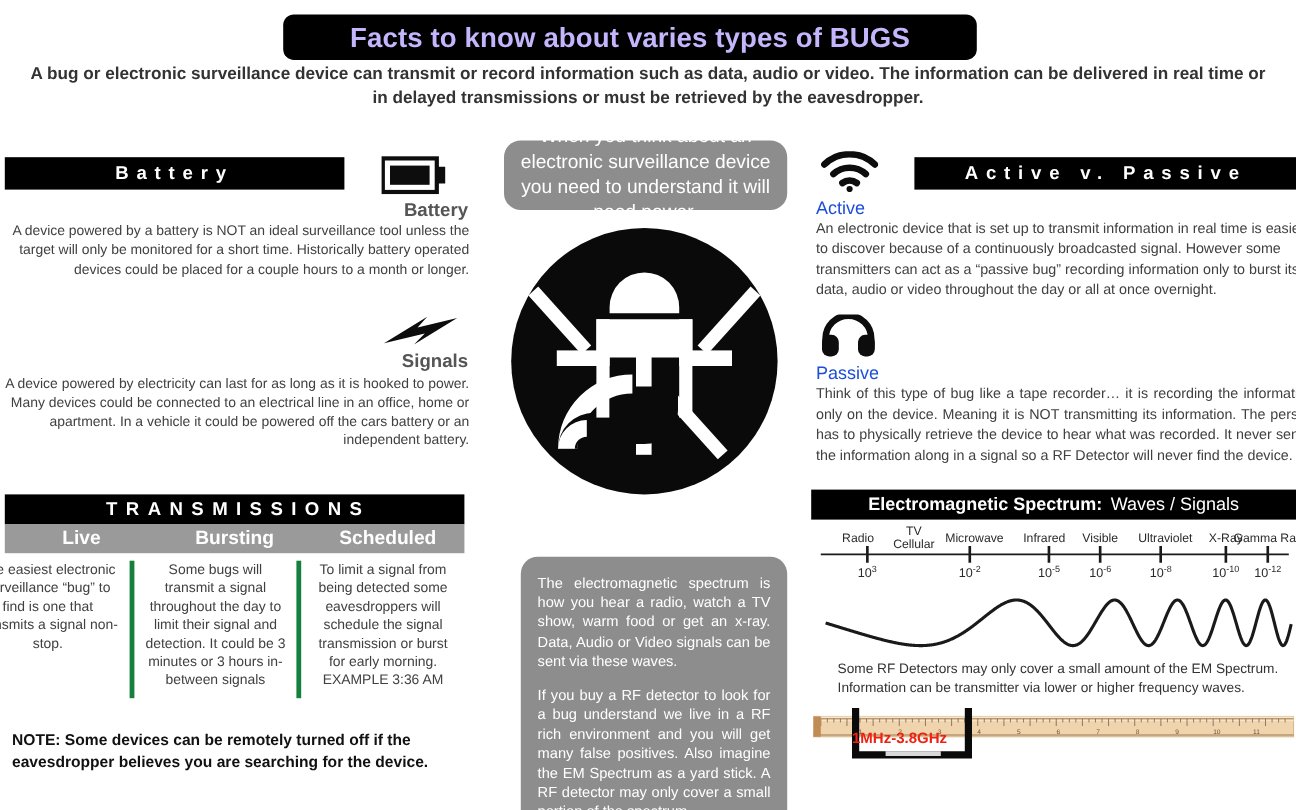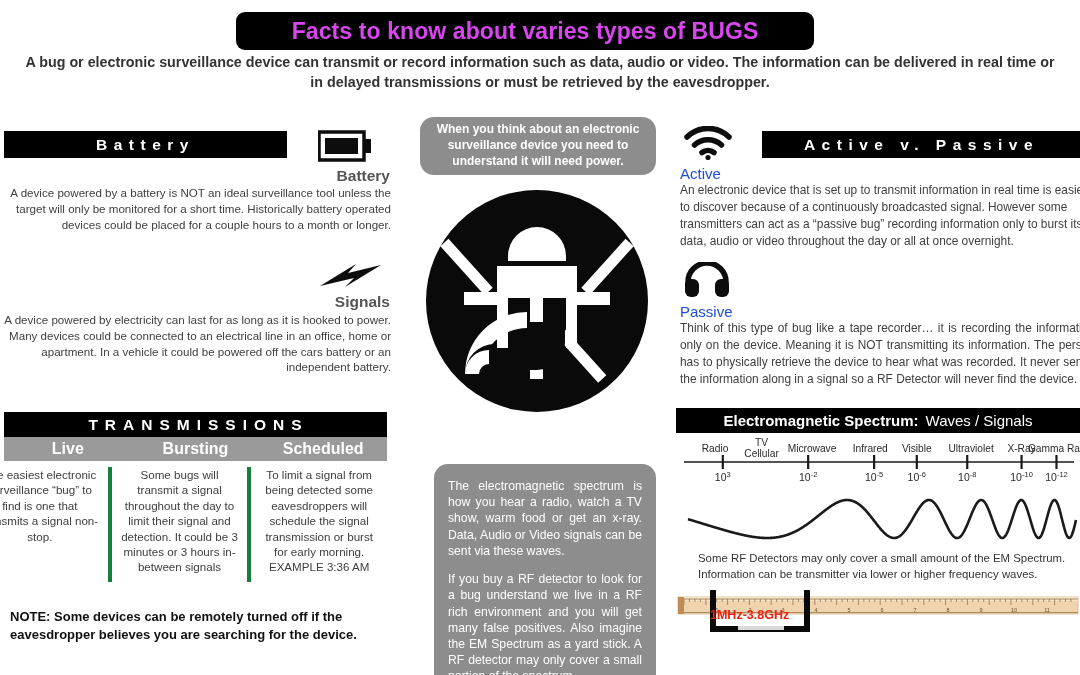--- a/index.html
+++ b/index.html
@@ -18,21 +18,21 @@
   .abs { position: absolute; }
 
   
   #title-pill {
     left: 236px; top: 12px; width: 578px; height: 38px;
     background: #000000;
     border-radius: 9px;
     display: flex; align-items: center; justify-content: center;
   }
   #title-pill .t {
-    color: #d946ef;
+    color: #c4b5fd;
     font-size: 23px;
     font-weight: bold;
     letter-spacing: 0.1px;
     white-space: nowrap;
   }
   #subtitle {
     left: 20px; top: 52px; width: 1040px;
     text-align: center;
     font-size: 14.3px;
     font-weight: bold;
@@ -125,21 +125,21 @@
   
   .gray-card {
     background: #8d8d8d;
     color: #ffffff;
     border-radius: 14px;
   }
   #center-top-card {
     left: 420px; top: 117px; width: 236px; height: 58px;
     display: flex; align-items: center; justify-content: center;
     text-align: center;
-    font-size: 12px; font-weight: bold; line-height: 1.33;
+    font-size: 16px; font-weight: normal; line-height: 1.33;
     padding: 0 10px; box-sizing: border-box;
   }
   #bug-logo { left: 424px; top: 188px; width: 226px; height: 226px; }
   #center-bottom-card {
     left: 434px; top: 428px; width: 222px; height: 236px;
     padding: 14px 14px 10px 14px; box-sizing: border-box;
     font-size: 12.2px; line-height: 1.33;
     text-align: justify;
     margin-top: 36px;
   }

